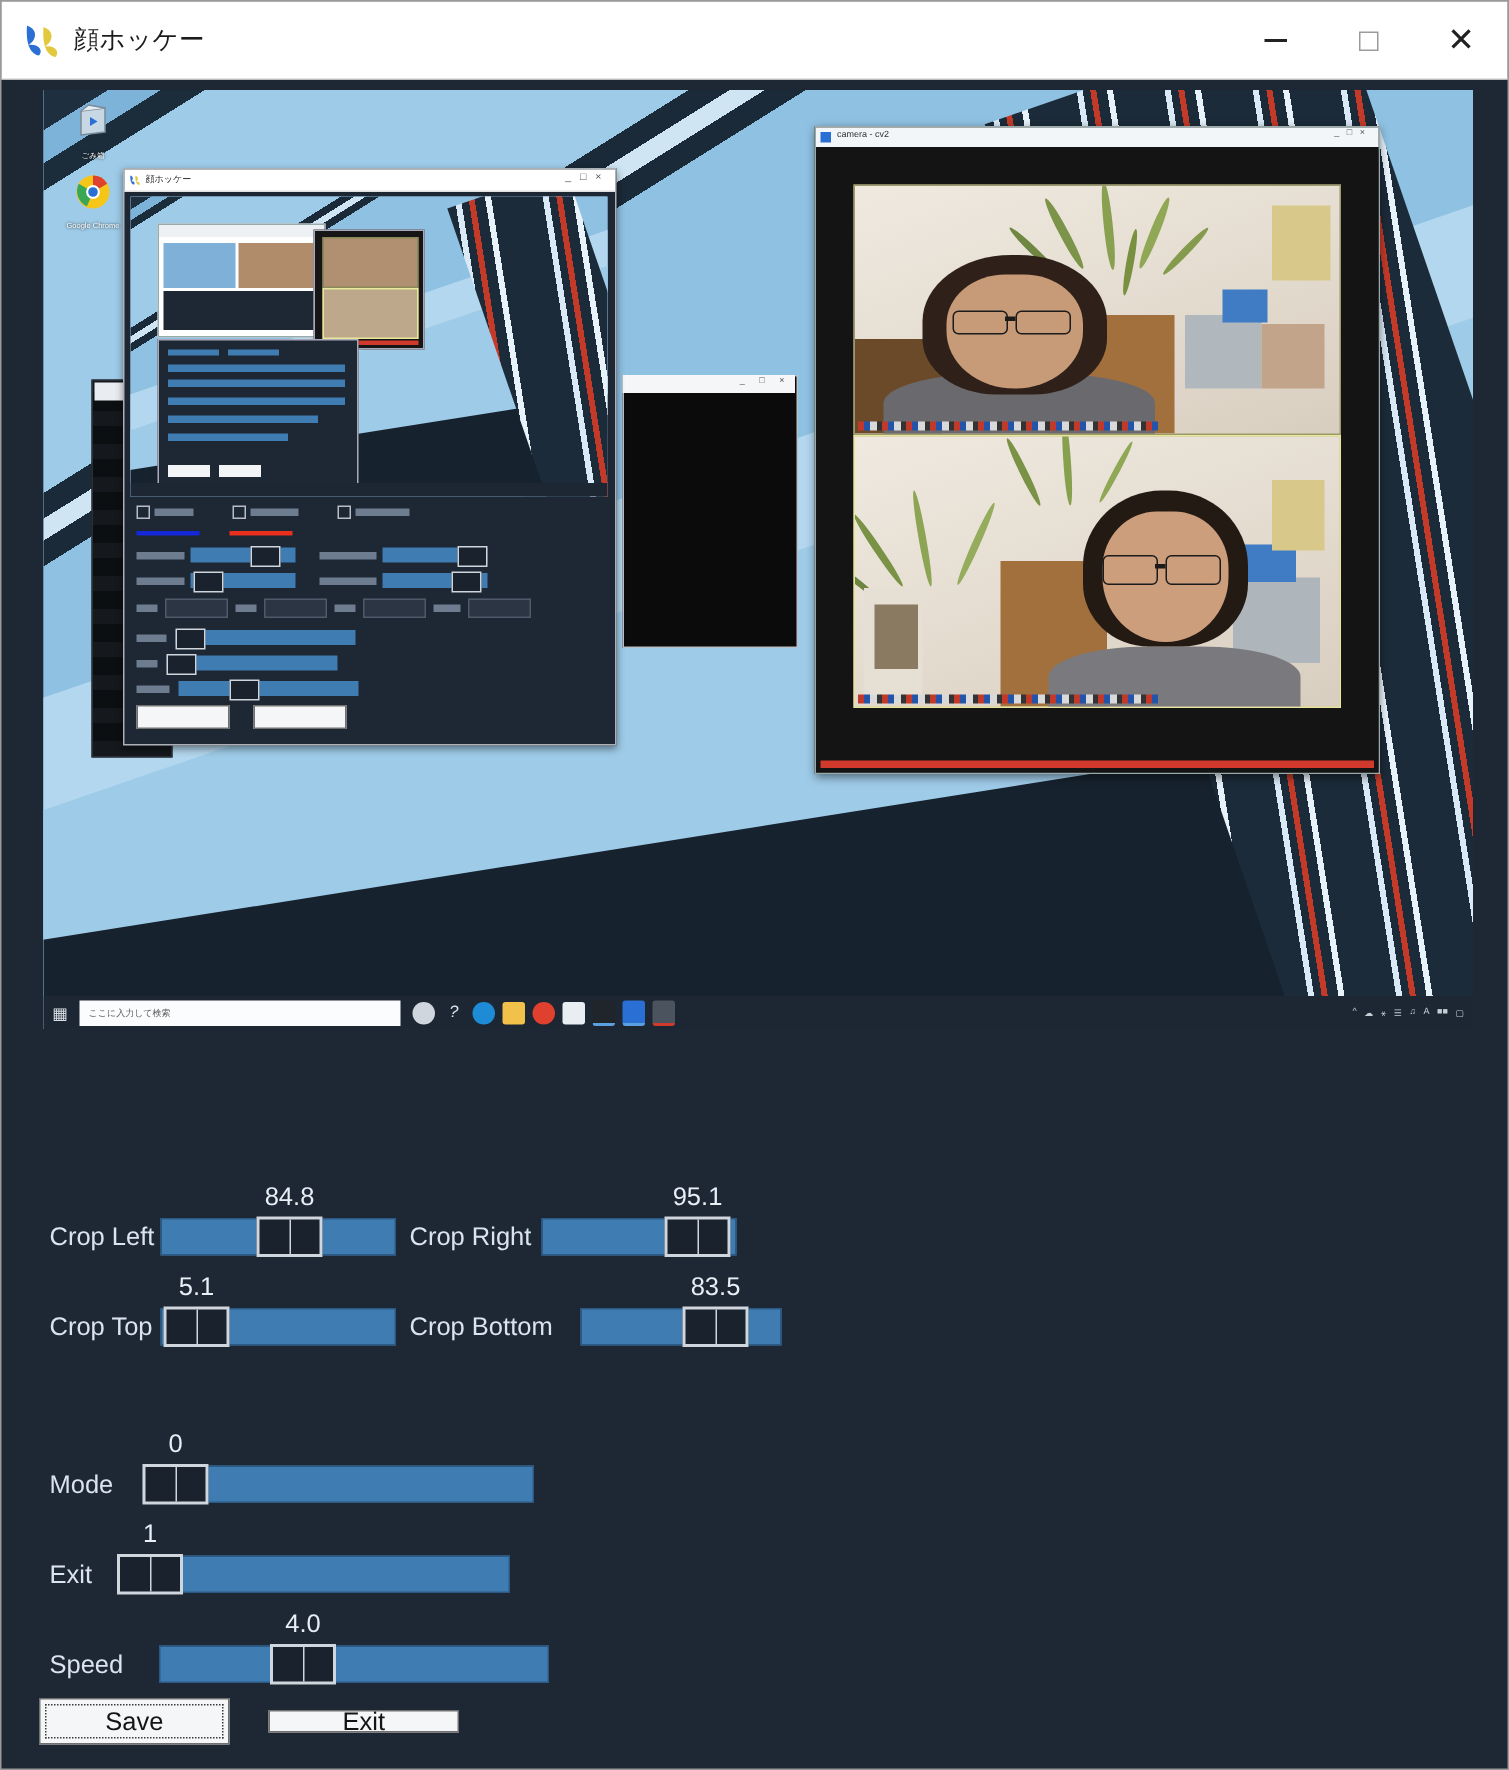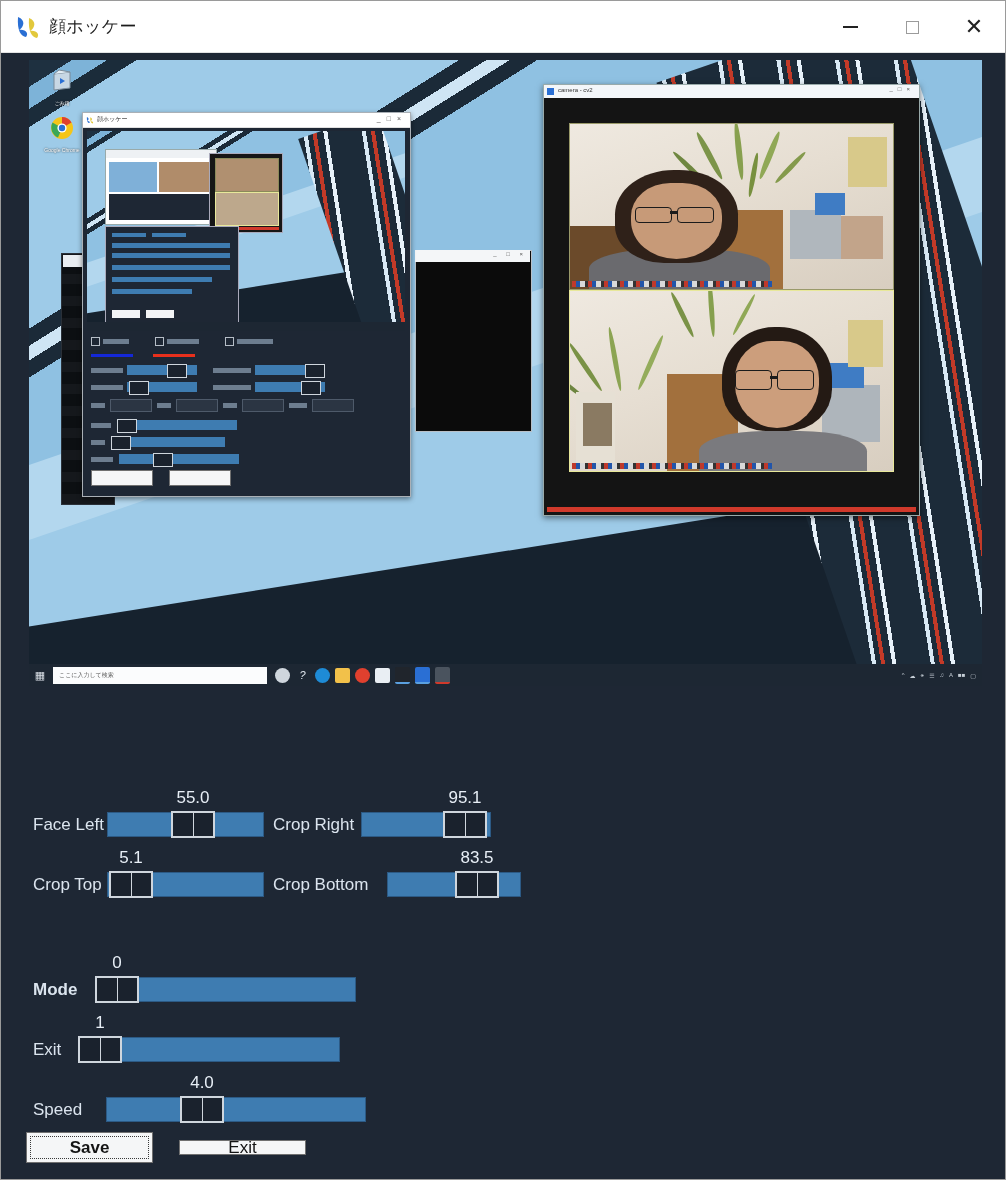--- a/index.html
+++ b/index.html
@@ -398,25 +398,25 @@
         <span>■■</span>
         <span>▢</span>
       </div>
     </div>
   </div>
 
   <div class="controls">
 
 
     <div class="row" style="left:32px;top:125px;">
-      <span class="lbl" style="width:84px;">Face Left</span>
+      <span class="lbl" style="width:84px;">Crop Left</span>
       <span class="sl" style="width:157px;margin-left:-10px;">
         <i class="track" style="width:157px;"></i>
         <i class="thumb" style="left:64px;"></i>
-        <span class="val" style="left:86px;">55.0</span>
+        <span class="val" style="left:86px;">84.8</span>
       </span>
     </div>
     <div class="row" style="left:272px;top:125px;">
       <span class="lbl" style="width:96px;">Crop Right</span>
       <span class="sl" style="width:130px;margin-left:-8px;">
         <i class="track" style="width:130px;"></i>
         <i class="thumb" style="left:82px;"></i>
         <span class="val" style="left:104px;">95.1</span>
       </span>
     </div>
@@ -432,21 +432,21 @@
     <div class="row" style="left:272px;top:185px;">
       <span class="lbl" style="width:122px;">Crop Bottom</span>
       <span class="sl" style="width:134px;margin-left:-8px;">
         <i class="track" style="width:134px;"></i>
         <i class="thumb" style="left:68px;"></i>
         <span class="val" style="left:90px;">83.5</span>
       </span>
     </div>
 
     <div class="row" style="left:32px;top:290px;">
-      <span class="lbl" style="width:62px;font-weight:bold;">Mode</span>
+      <span class="lbl" style="width:62px;">Mode</span>
       <span class="sl" style="width:261px;">
         <i class="track" style="width:261px;"></i>
         <i class="thumb" style="left:0px;"></i>
         <span class="val" style="left:22px;">0</span>
       </span>
     </div>
 
     <div class="row" style="left:32px;top:350px;">
       <span class="lbl" style="width:45px;">Exit</span>
       <span class="sl" style="width:262px;">
@@ -459,21 +459,21 @@
     <div class="row" style="left:32px;top:410px;">
       <span class="lbl" style="width:73px;">Speed</span>
       <span class="sl" style="width:260px;">
         <i class="track" style="width:260px;"></i>
         <i class="thumb" style="left:74px;"></i>
         <span class="val" style="left:96px;">4.0</span>
       </span>
     </div>
 
     <div class="row" style="left:25px;top:445px;gap:26px;">
-      <span class="btn focus" style="width:127px;height:31px;font-weight:bold;">
+      <span class="btn focus" style="width:127px;height:31px;">
         <span class="inner">Save</span>
       </span>
       <span class="btn" style="width:127px;height:15px;">
         <span>Exit</span>
       </span>
     </div>
 
   </div>
 </div>
 

